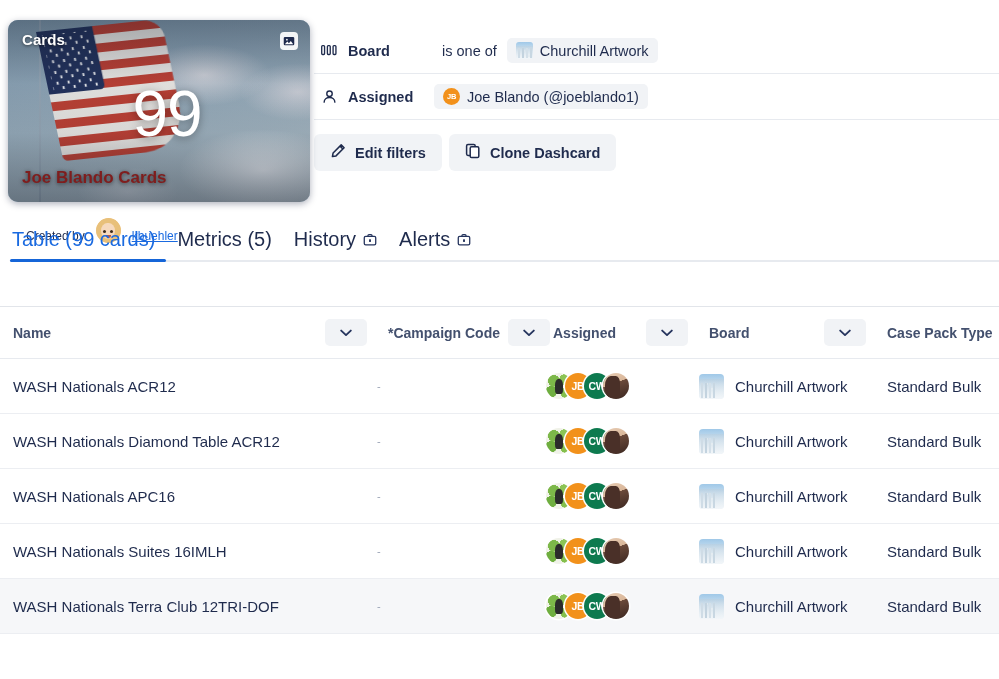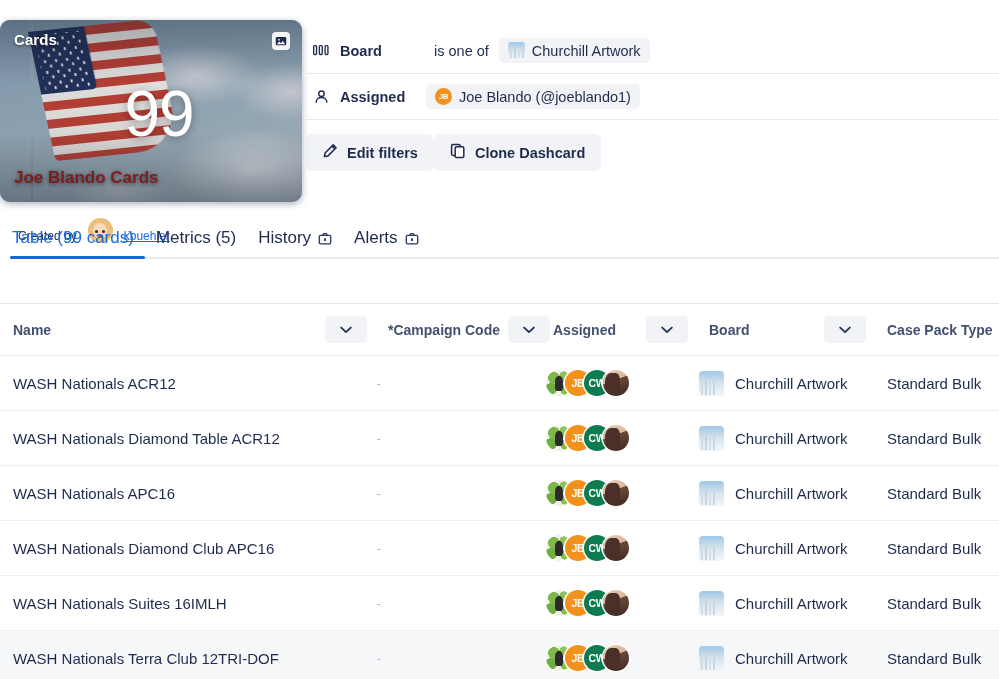--- a/index.html
+++ b/index.html
@@ -17,21 +17,21 @@
   
   .top {
     display: flex;
     align-items: flex-start;
     padding: 0;
     height: 210px;
   }
 
   
   .dashcard-wrap {
-    padding: 20px 0 0 0;
+    padding: 20px 0 0 8px;
   }
   .dashcard {
     position: relative;
     width: 302px;
     height: 182px;
     border-radius: 10px;
     overflow: hidden;
     box-shadow: 0 2px 7px rgba(20,30,60,.35);
     background: #8fa8bb;
   }
@@ -256,21 +256,21 @@
     background: #f2911b;
     color: #fff;
     font-size: 7.5px;
     font-weight: bold;
     display: flex; align-items: center; justify-content: center;
     flex: none;
     letter-spacing: -.2px;
   }
   .btn-row {
     display: flex;
-    gap: 0;
+    gap: 7px;
     padding: 14px 12px 0 0;
   }
   .btn {
     display: inline-flex;
     align-items: center;
     gap: 9px;
     background: #f1f3f6;
     border: none;
     border-radius: 6px;
     padding: 9px 16px;
@@ -288,21 +288,21 @@
     gap: 0;
     margin: 12px 0 0 10px;
     border-bottom: 2px solid #e7eaef;
     padding-right: 10px;
   }
   .tab {
     display: inline-flex;
     align-items: center;
     gap: 7px;
     padding: 6px 11px 9px 11px;
-    font-size: 17px;
+    font-size: 20px;
     color: #1f2b4d;
     cursor: pointer;
     position: relative;
     white-space: nowrap;
     text-align: right;
   }
   .tab:first-child { padding-left: 2px; }
   .tab.active { color: #1a6ae0; font-weight: normal; }
   .tab.active::after {
     content: "";
@@ -660,39 +660,20 @@
           </td>
           <td class="board">
             <span class="board-cell">
               <span class="thumb-snow big"></span>
               <span class="board-name">Churchill Artwork</span>
             </span>
           </td>
           <td class="cpt">Standard Bulk</td>
         </tr>
         <tr>
-          <td class="name">WASH Nationals Diamond Club APC16</td>
-          <td class="code">-</td>
-          <td class="avatars">
-            <span class="avstack">
-              <span class="av a1"></span>
-              <span class="av a2">JB</span>
-              <span class="av a3">CW</span>
-              <span class="av a4"></span>
-            </span>
-          </td>
-          <td class="board">
-            <span class="board-cell">
-              <span class="thumb-snow big"></span>
-              <span class="board-name">Churchill Artwork</span>
-            </span>
-          </td>
-          <td class="cpt">Standard Bulk</td>
-        </tr>
-        <tr>
           <td class="name">WASH Nationals Suites 16IMLH</td>
           <td class="code">-</td>
           <td class="avatars">
             <span class="avstack">
               <span class="av a1"></span>
               <span class="av a2">JB</span>
               <span class="av a3">CW</span>
               <span class="av a4"></span>
             </span>
           </td>

